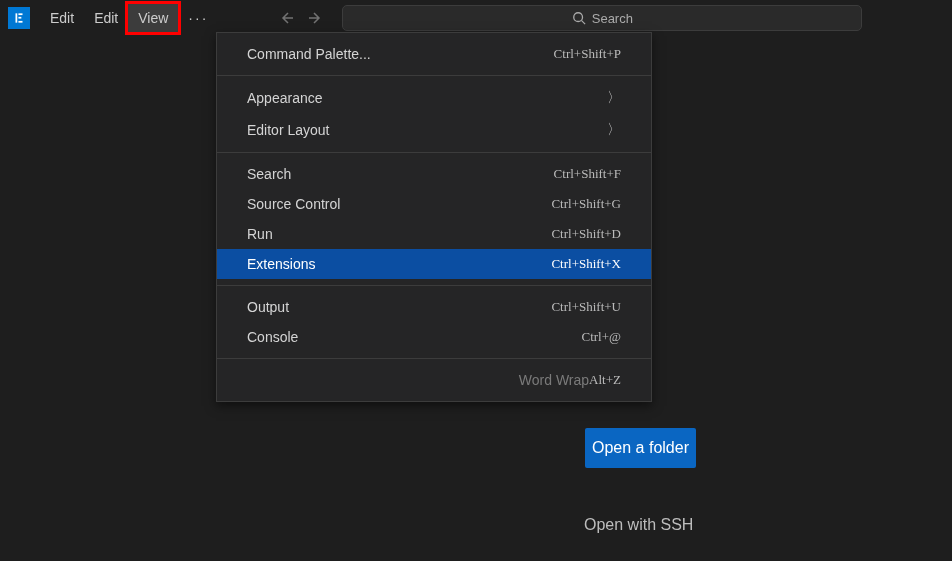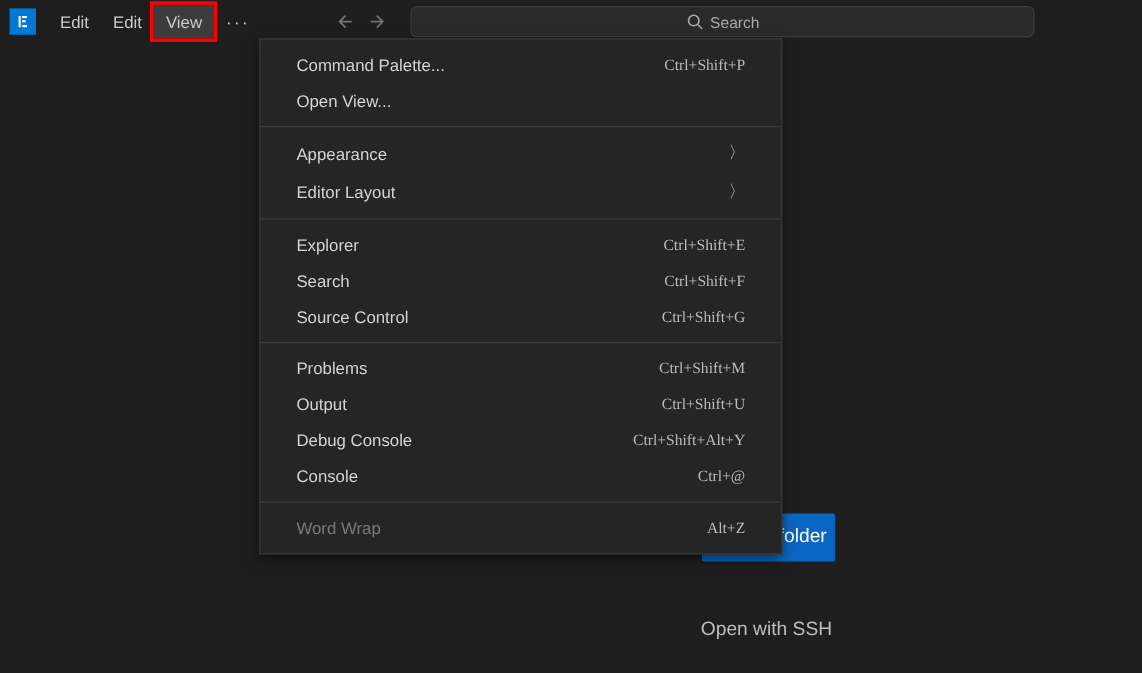--- a/index.html
+++ b/index.html
@@ -96,21 +96,21 @@
     background: #0b4ea2;
     color: #ffffff;
     position: relative;
   }
   .dropdown-item .shortcut {
     color: #bbbbbb;
     font-size: 13px;
     font-family: Liberation Serif, serif;
   }
   .dropdown-item.selected .shortcut { color: #ffffff; }
-  .dropdown-item.disabled { color: #7a7a7a; }
+  .dropdown-item.disabled { color: #7a7a7a; justify-content: flex-end; }
   .dropdown-sep {
     height: 1px;
     background: #3c3c3c;
     margin: 6px 0;
   }
   .chev { color: #bbbbbb; font-size: 14px; }
   .highlight-box {
     position: absolute;
     border: 3px solid #ff0000;
     pointer-events: none;
@@ -170,57 +170,50 @@
       </svg>
     <span>Search</span>
   </div>
 </div>
 
 <div class="dropdown">
   <div class="dropdown-item">
     <span>Command Palette...</span>
     <span class="shortcut">Ctrl+Shift+P</span>
   </div>
-  <div class="dropdown-item">
-    <span>Open View...</span>
-  </div>
   <div class="dropdown-sep"></div>
   <div class="dropdown-item">
     <span>Appearance</span>
     <span class="chev">〉</span>
   </div>
   <div class="dropdown-item">
     <span>Editor Layout</span>
     <span class="chev">〉</span>
   </div>
   <div class="dropdown-sep"></div>
   <div class="dropdown-item">
-    <span>Explorer</span>
-    <span class="shortcut">Ctrl+Shift+E</span>
-  </div>
-  <div class="dropdown-item">
     <span>Search</span>
     <span class="shortcut">Ctrl+Shift+F</span>
   </div>
   <div class="dropdown-item">
     <span>Source Control</span>
     <span class="shortcut">Ctrl+Shift+G</span>
   </div>
-  <div class="dropdown-sep"></div>
-  <div class="dropdown-item">
-    <span>Problems</span>
-    <span class="shortcut">Ctrl+Shift+M</span>
-  </div>
+  <div class="dropdown-item">
+    <span>Run</span>
+    <span class="shortcut">Ctrl+Shift+D</span>
+  </div>
+  <div class="dropdown-item selected">
+    <span>Extensions</span>
+    <span class="shortcut">Ctrl+Shift+X</span>
+  </div>
+  <div class="dropdown-sep"></div>
   <div class="dropdown-item">
     <span>Output</span>
     <span class="shortcut">Ctrl+Shift+U</span>
-  </div>
-  <div class="dropdown-item">
-    <span>Debug Console</span>
-    <span class="shortcut">Ctrl+Shift+Alt+Y</span>
   </div>
   <div class="dropdown-item">
     <span>Console</span>
     <span class="shortcut">Ctrl+@</span>
   </div>
   <div class="dropdown-sep"></div>
   <div class="dropdown-item disabled">
     <span>Word Wrap</span>
     <span class="shortcut">Alt+Z</span>
   </div>

